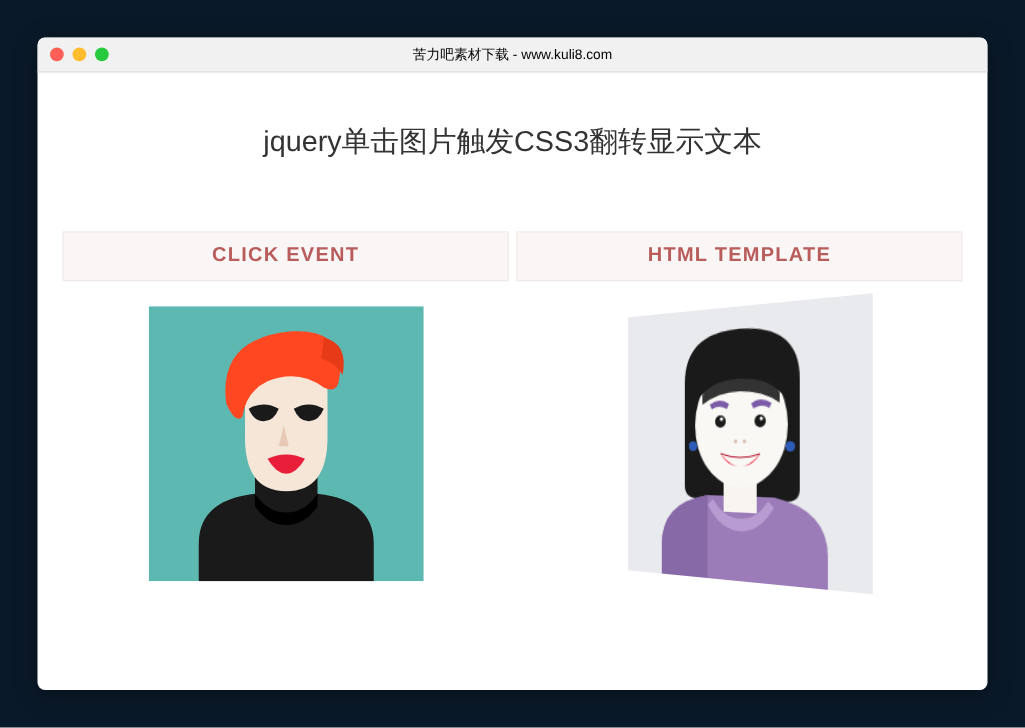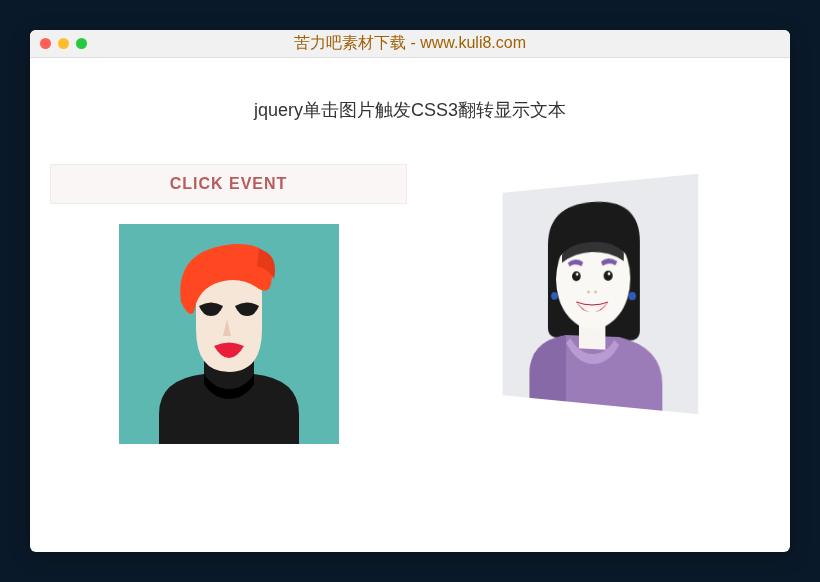--- a/index.html
+++ b/index.html
@@ -32,36 +32,36 @@
 }
 .dots { display: flex; gap: 7px; }
 .dot { width: 11px; height: 11px; border-radius: 50%; }
 .dot-red { background: #ff5f56; }
 .dot-yellow { background: #ffbd2e; }
 .dot-green { background: #27c93f; }
 .title-text {
   position: absolute;
   left: 0; right: 0;
   text-align: center;
-  font-size: 16px;
-  color: #a16207;
+  font-size: 11px;
+  color: #000000;
   pointer-events: none;
 }
 .content {
   flex: 1;
   padding: 40px 20px 20px;
   display: flex;
   flex-direction: column;
 }
 .heading {
   text-align: center;
-  font-size: 18px;
+  font-size: 23px;
   font-weight: 400;
   color: #333;
-  margin-bottom: 42px;
+  margin-bottom: 56px;
 }
 .cards {
   display: flex;
   gap: 6px;
   flex: 1;
 }
 .card {
   flex: 1;
   display: flex;
   flex-direction: column;
@@ -127,20 +127,21 @@
             <path d="M 108 95 L 104 112 L 112 112 Z" fill="#e8c9b5"></path>
 
             <path d="M 95 122 Q 110 115 125 122 Q 118 134 110 134 Q 102 134 95 122 Z" fill="#e91e3a"></path>
 
             <path d="M 85 150 Q 95 165 110 165 Q 125 165 135 150 L 135 160 Q 125 175 110 175 Q 95 175 85 160 Z" fill="#000"></path>
           </svg>
         </div>
       </div>
 
       <div class="card">
+        <div class="card-header">HTML TEMPLATE</div>
         <div class="card-image card-image-2">
           <svg viewBox="0 0 220 220">
             <rect width="220" height="220" fill="#e8eaed"></rect>
 
             <path d="M 58 60 Q 58 18 110 18 Q 162 18 162 60 L 162 145 Q 162 155 150 155 L 70 155 Q 58 155 58 145 Z" fill="#1a1a1a"></path>
 
             <path d="M 35 220 L 35 195 Q 35 160 80 152 L 140 152 Q 185 160 185 195 L 185 220 Z" fill="#9b7bb8"></path>
             <path d="M 80 152 L 80 220 L 35 220 L 35 195 Q 35 160 80 152 Z" fill="#8869a8"></path>
 
             <rect x="95" y="135" width="30" height="30" fill="#f8f5f0"></rect>

